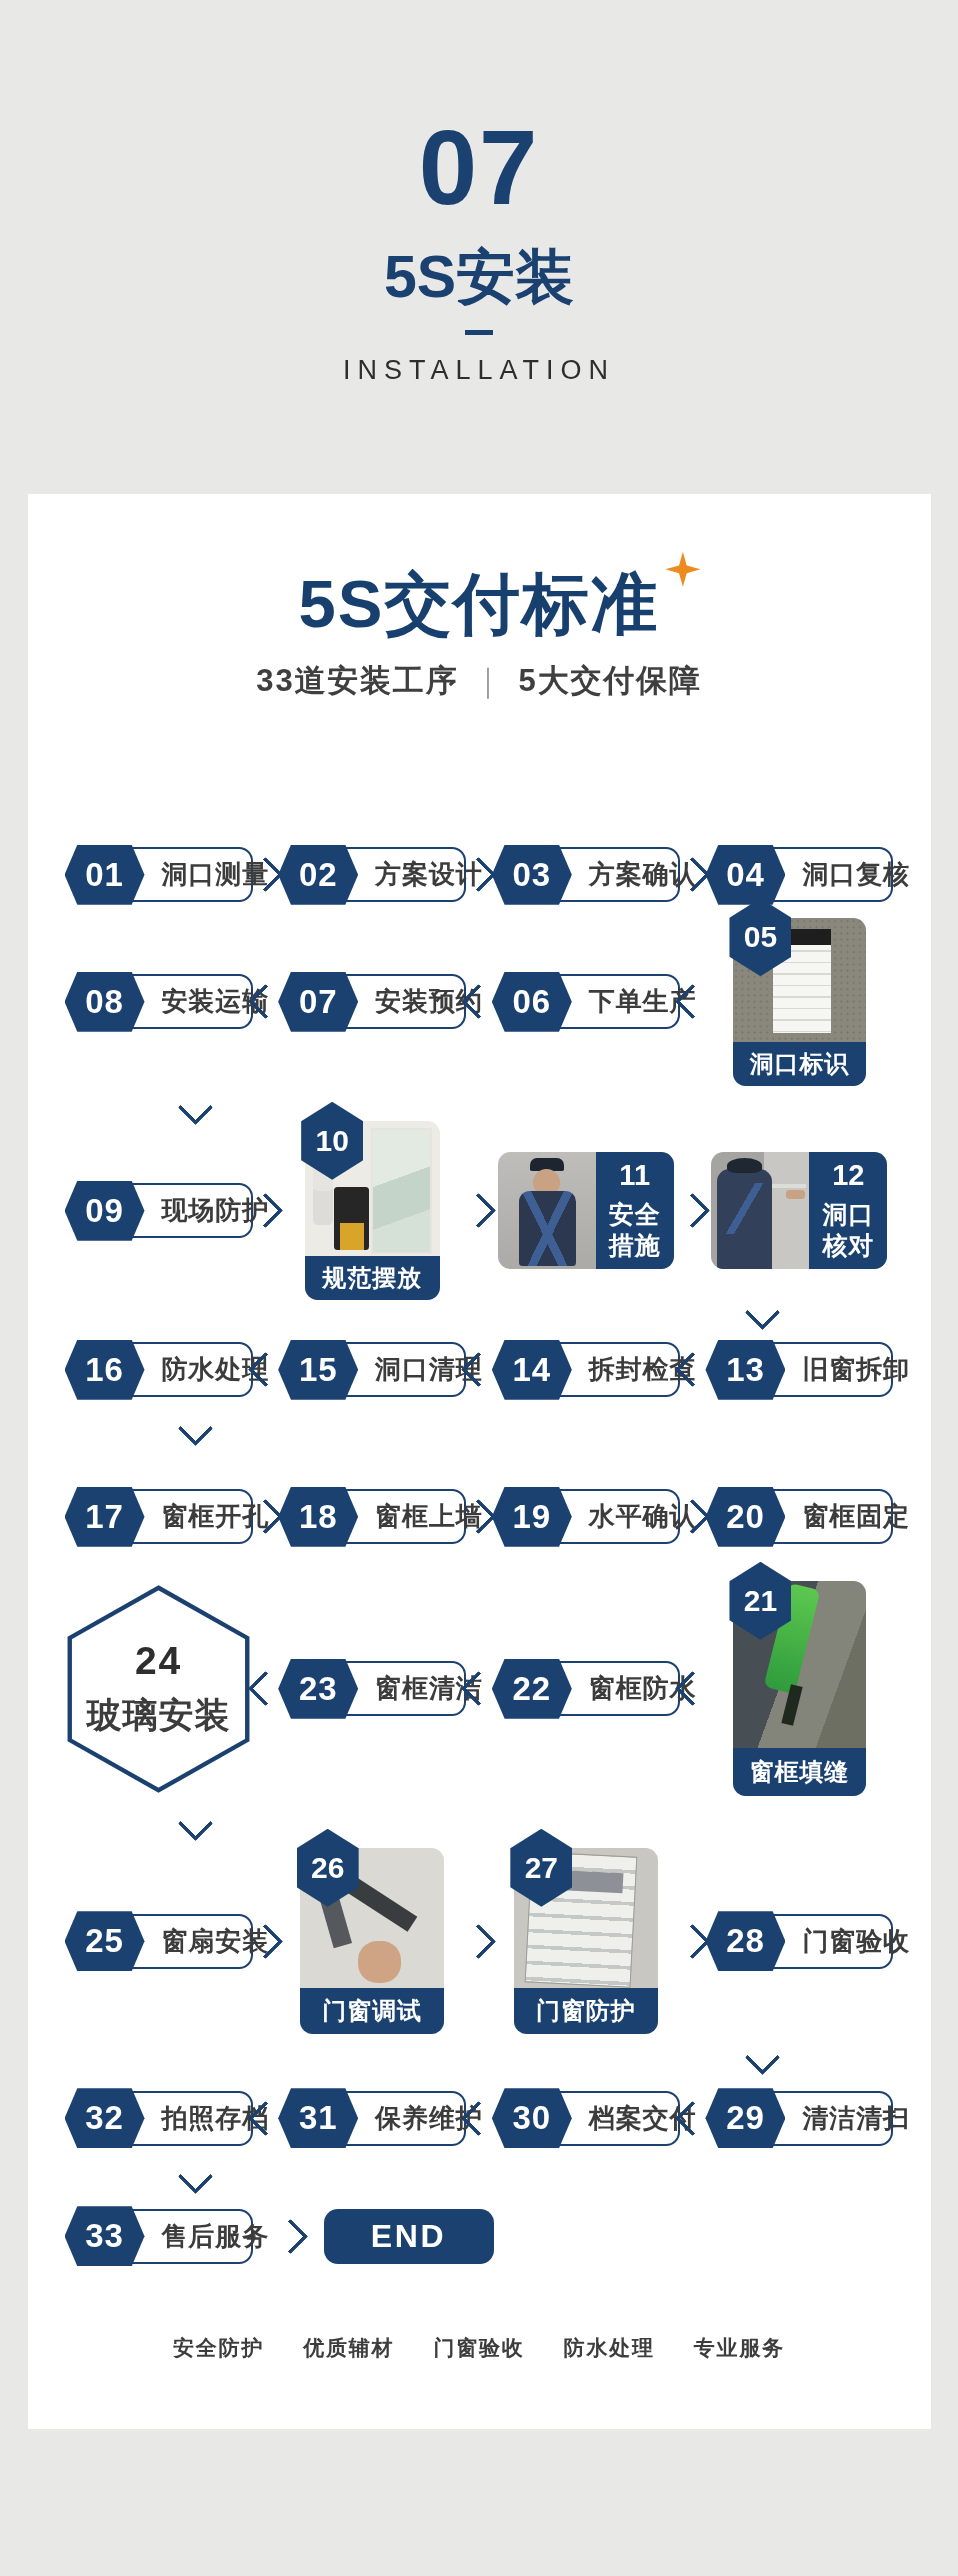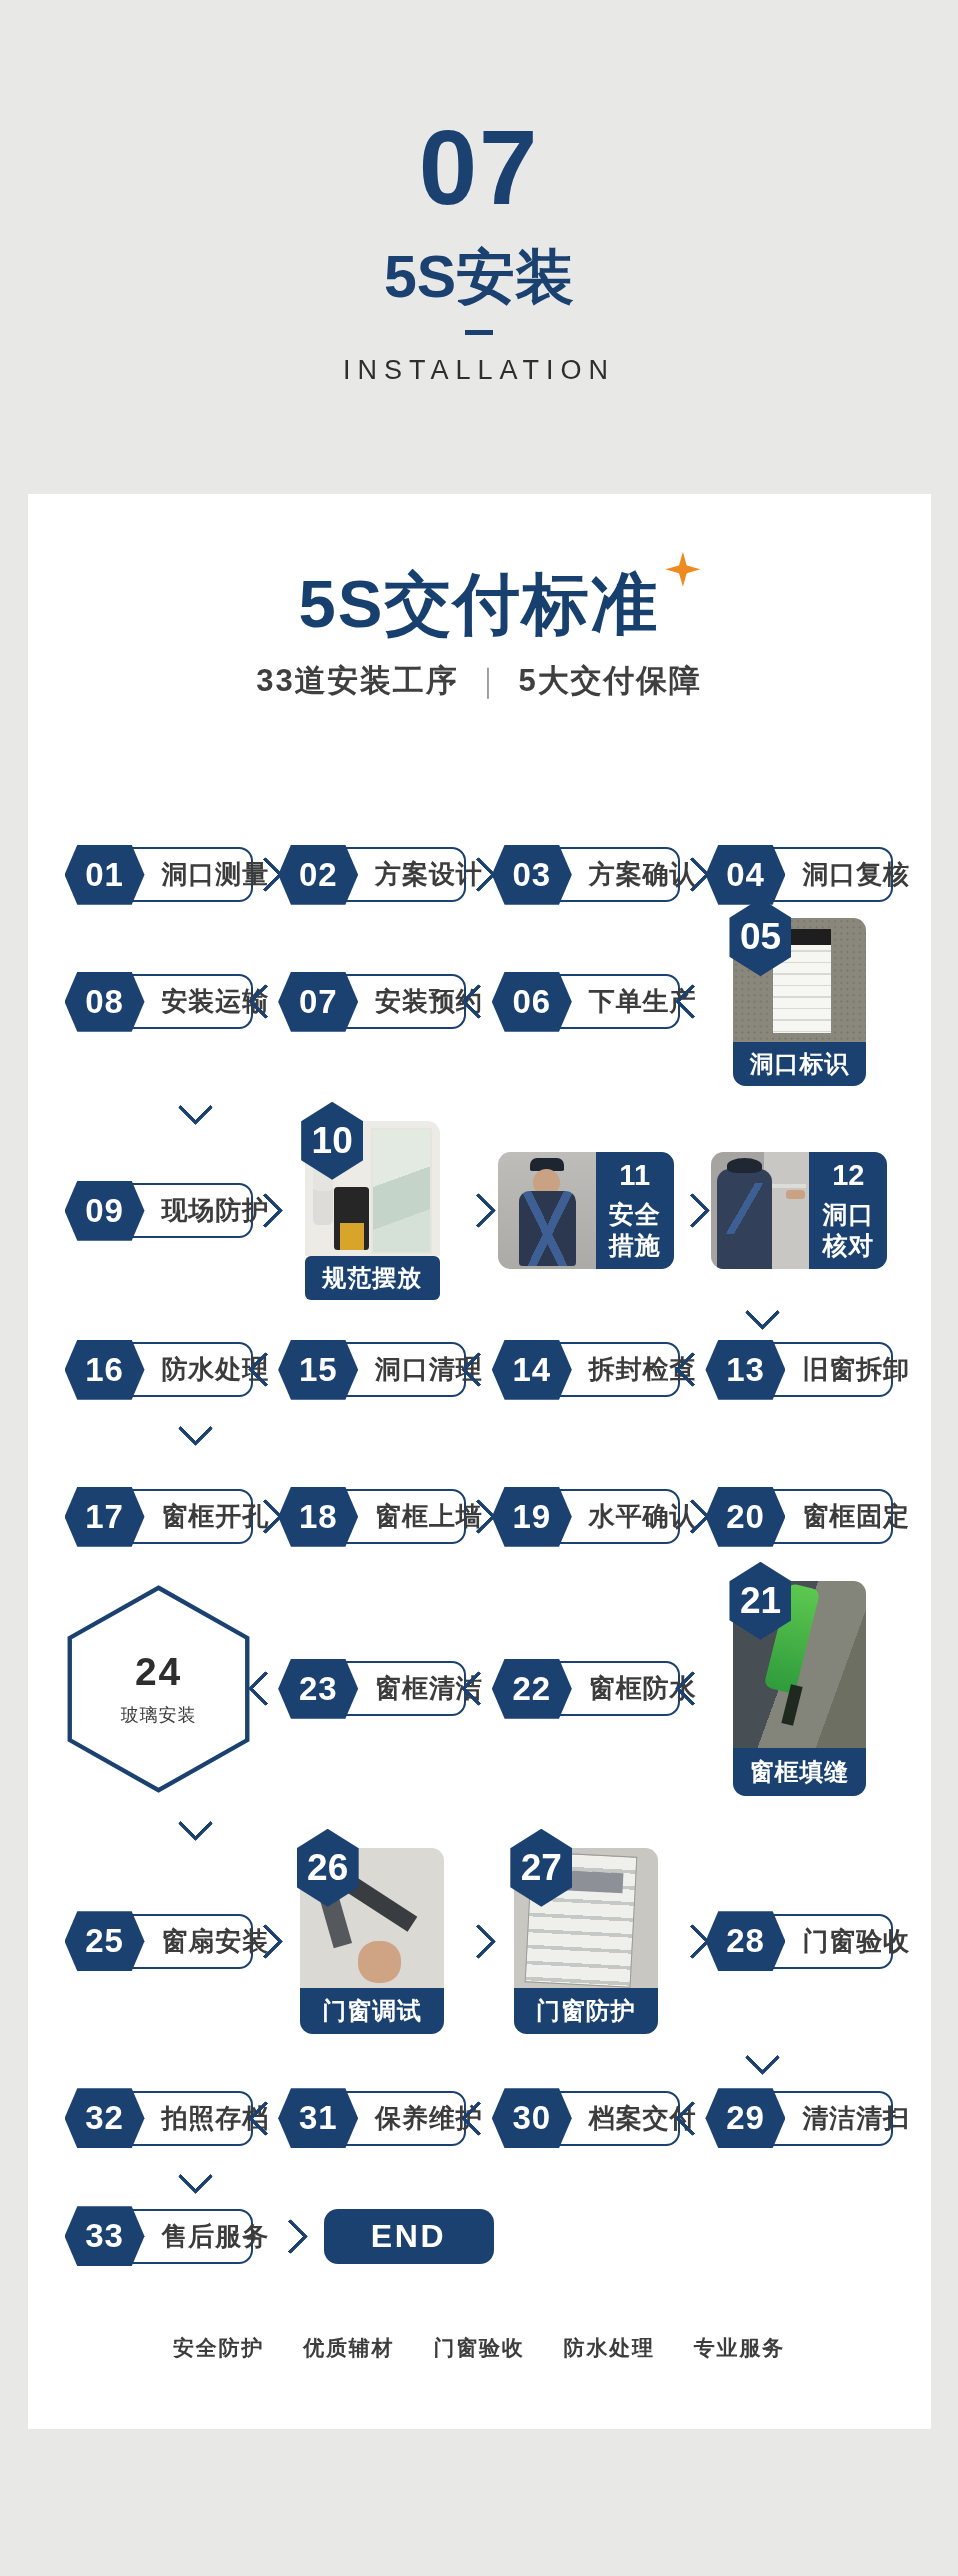--- a/index.html
+++ b/index.html
@@ -56,38 +56,38 @@
     clip-path:polygon(16% 0,84% 0,100% 50%,84% 100%,16% 100%,0 50%);
     display:flex;align-items:center;justify-content:center;font-size:33px;font-weight:bold;letter-spacing:0.9px;}
 
   
   .ic{position:relative;flex:none;}
   .ic .photo{position:relative;overflow:hidden;border-radius:12.4px 12.4px 0 0;}
   .ic .capn{display:flex;align-items:center;justify-content:center;background:#1b4170;color:#fff;
     font-size:24px;font-weight:bold;border-radius:0 0 12.4px 12.4px;white-space:nowrap;letter-spacing:0.9px;}
   .vbadge{position:absolute;top:-19.5px;left:-3.5px;width:62px;height:78px;background:#1b4170;color:#fff;
     clip-path:polygon(50% 0,100% 25%,100% 75%,50% 100%,0 75%,0 25%);
-    display:flex;align-items:center;justify-content:center;font-size:37px;font-weight:bold;z-index:2;}
+    display:flex;align-items:center;justify-content:center;font-size:30px;font-weight:bold;z-index:2;}
   .w150{width:133px;} .w150 .photo{height:124px;} .w150 .capn{height:44px;}
-  .w152{width:135px;} .w152 .photo{height:135px;} .w152 .capn{height:44px;border-radius:6px;}
+  .w152{width:135px;} .w152 .photo{height:135px;} .w152 .capn{height:44px;}
   .w21{width:133px;}  .w21 .photo{height:167px;}  .w21 .capn{height:48px;}
   .w26{width:144px;}  .w26 .photo{height:140px;}  .w26 .capn{height:46px;}
 
   
   .sc{display:flex;width:176px;height:117px;border-radius:12.4px;overflow:hidden;flex:none;}
   .sc .photo{position:relative;flex:1.25;overflow:hidden;}
   .sc .panel{flex:1;background:#1b4170;color:#fff;display:flex;flex-direction:column;align-items:center;justify-content:center;}
   .sc .num{font-size:29px;font-weight:bold;line-height:1.1;margin-bottom:7px;}
   .sc .line{font-size:25px;font-weight:bold;line-height:1.25;letter-spacing:0.9px;}
 
   
   .hexwrap{position:relative;width:183px;height:208px;flex:none;display:flex;flex-direction:column;align-items:center;justify-content:center;}
   .hexsvg{position:absolute;inset:0;width:100%;height:100%;}
   .hexnum{position:relative;font-size:39px;font-weight:bold;color:#2e2e2e;letter-spacing:1.8px;}
-  .hexlabel{position:relative;font-size:18px;font-weight:normal;color:#3c3c3c;margin-top:9px;letter-spacing:0.9px;}
+  .hexlabel{position:relative;font-size:35px;font-weight:bold;color:#3c3c3c;margin-top:9px;letter-spacing:0.9px;}
 
   
   .endbtn{width:170px;height:55px;background:#1b4170;border-radius:14px;color:#fff;display:flex;align-items:center;justify-content:center;
     font-size:32px;font-weight:bold;letter-spacing:2.7px;flex:none;}
   .r9 .gap{width:30px;display:flex;justify-content:center;margin:0 18px 0 23px;}
 
   
   .cfooter{margin-top:57px;display:flex;justify-content:center;gap:39px;font-size:21px;font-weight:bold;color:#3d3d3d;letter-spacing:1.8px;}
 
   

